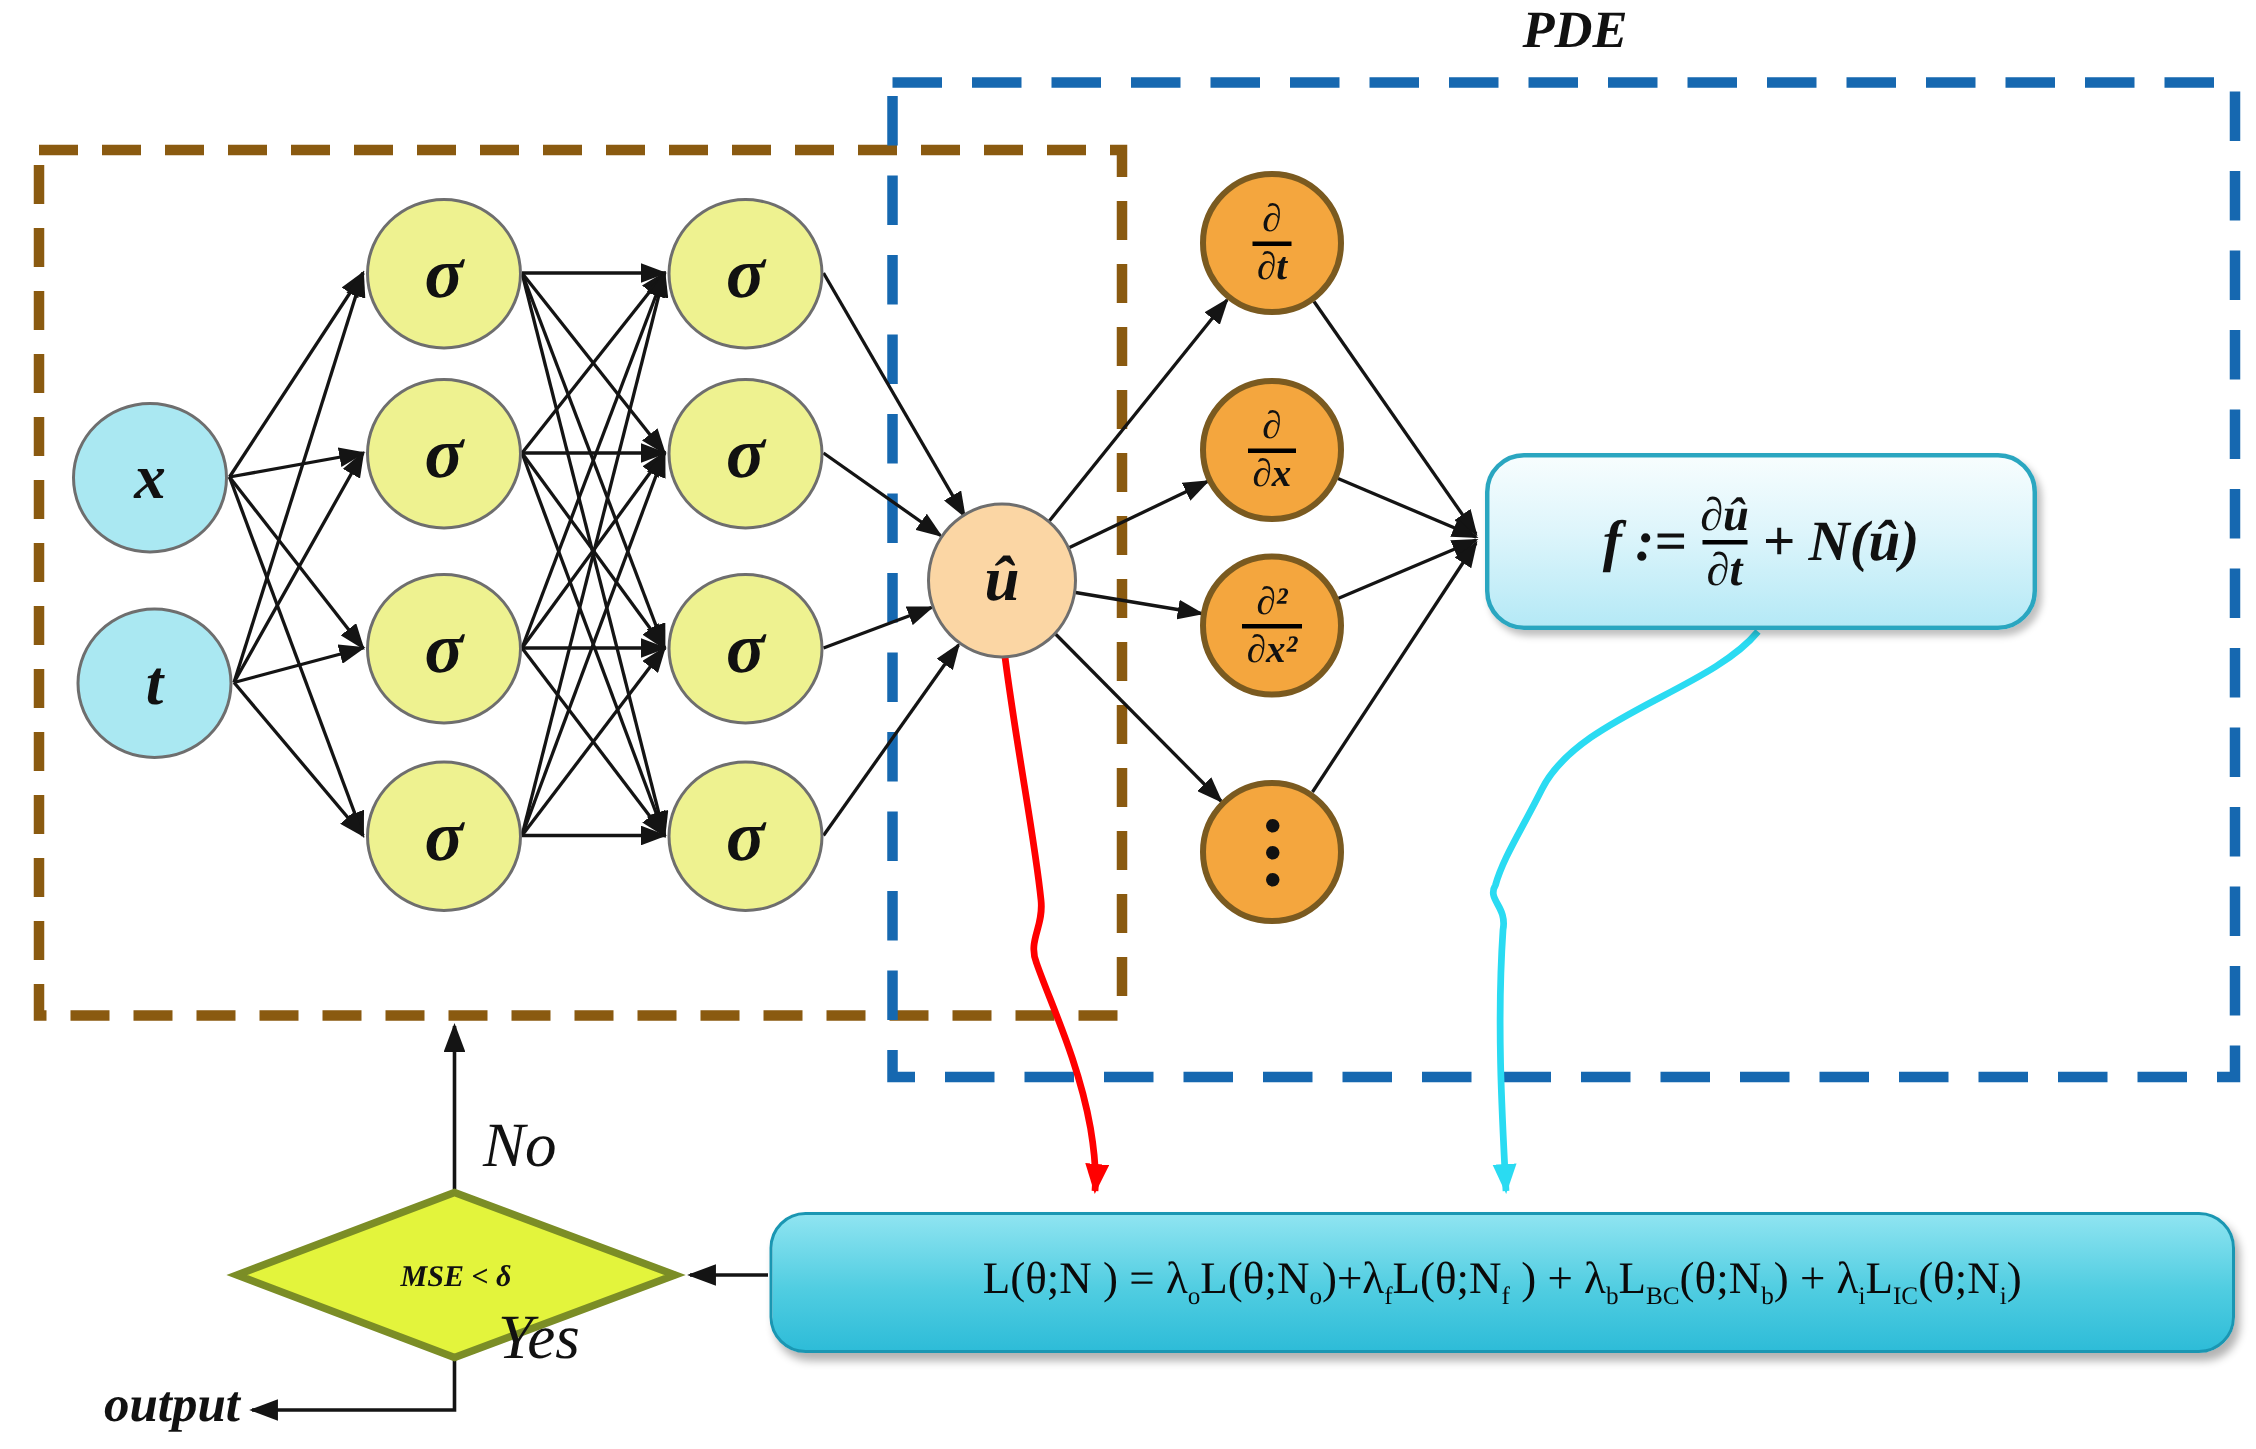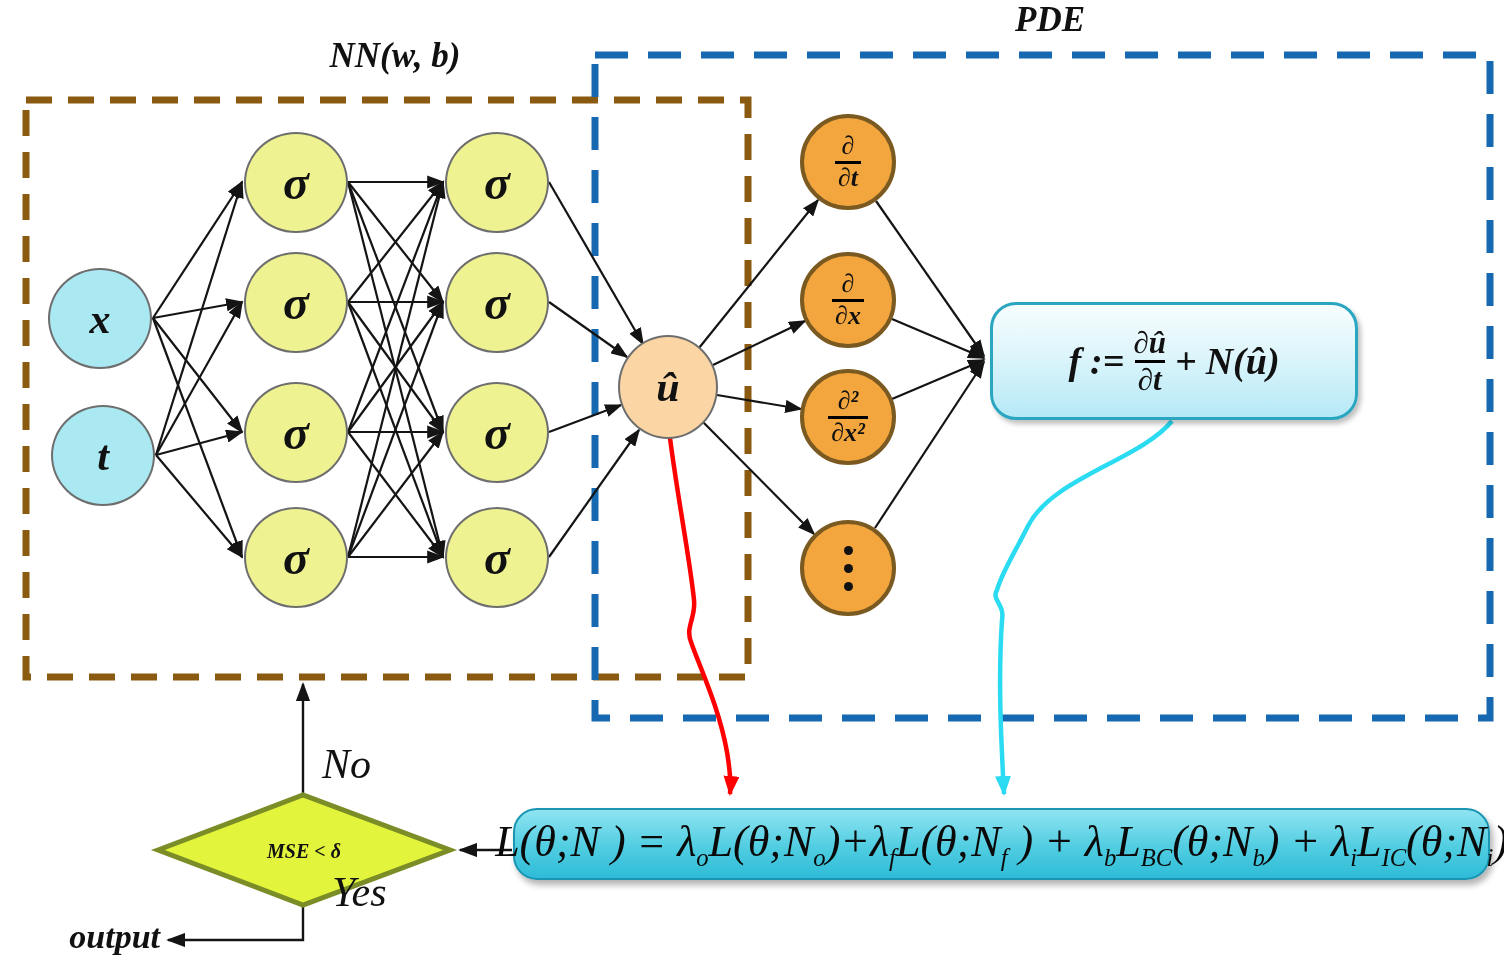--- a/index.html
+++ b/index.html
@@ -28,25 +28,25 @@
 
   .f-box{position:absolute;left:990px;top:302px;width:368px;height:118px;box-sizing:border-box;
          border:3px solid #2aa6c0;border-radius:26px;
          background:linear-gradient(180deg,#f7fdfe 0%,#ddf5fb 45%,#b5e9f6 100%);
          display:flex;align-items:center;justify-content:center;gap:9px;
          font-weight:bold;font-style:italic;font-size:38px;color:#111;
          box-shadow:3px 4px 5px rgba(0,0,0,0.25);}
   .f-box .frac{font-size:31px;}
   .f-box .frac .den{border-top:3.5px solid #000;}
 
-  .loss-box{position:absolute;left:513px;top:808px;width:977px;height:72px;box-sizing:border-box;
+  .loss-box{position:absolute;left:513px;top:808px;width:977px;height:94px;box-sizing:border-box;
          border:2px solid #1a96b2;border-radius:24px;
          background:linear-gradient(180deg,#8fe4f1 0%,#50cde1 55%,#2ebcd8 100%);
          display:flex;align-items:center;justify-content:center;
-         font-style:italic;font-size:44px;color:#0a0a0a;white-space:nowrap;
+         font-size:30px;color:#0a0a0a;white-space:nowrap;
          box-shadow:3px 5px 6px rgba(0,0,0,0.3);}
   .loss-box sub{font-size:0.56em;}
 
   .mse-label{position:absolute;left:204px;top:831px;width:200px;height:40px;
          display:flex;align-items:center;justify-content:center;
          font-weight:bold;font-style:italic;font-size:20px;color:#111;}
   .flow-label{position:absolute;font-style:italic;font-size:42px;color:#111;}
   .no-label{left:322px;top:740px;}
   .yes-label{left:332px;top:868px;}
   .output-label{left:30px;top:918px;width:130px;text-align:right;
@@ -121,21 +121,20 @@
       <path d="M303 905 L303 940 L168 940" marker-end="url(#ah)"></path>
       <path d="M512 850 L460 850" marker-end="url(#ah)"></path>
     </g>
 
     <polygon points="158,850 303,795 450,850 303,905" fill="#e3f43c" stroke="#7b8d26" stroke-width="5"></polygon>
 
     <path d="M670 438 C678 500 690 560 694 600 C696 618 685 627 691 642 C700 668 719 707 727 752 C730 770 731 782 730 794" fill="none" stroke="#ff0000" stroke-width="4.5" marker-end="url(#ahr)"></path>
     <path d="M1172 421 C1140 460 1052 478 1028 526 C1014 554 1002 572 997 590 C991 600 1005 604 1002 620 C998 680 1001 738 1004 794" fill="none" stroke="#2adbf2" stroke-width="4.5" marker-end="url(#ahc)"></path>
   </svg>
 
-  <div class="nn-title">NN(w, b)</div>
   <div class="pde-title">PDE</div>
 
   <div class="node input-node" style="left:48px;top:268px;">
     <span>x</span>
   </div>
   <div class="node input-node" style="left:51px;top:405px;">
     <span>t</span>
   </div>
 
   <div class="node sigma-node" style="left:244px;top:132px;">

